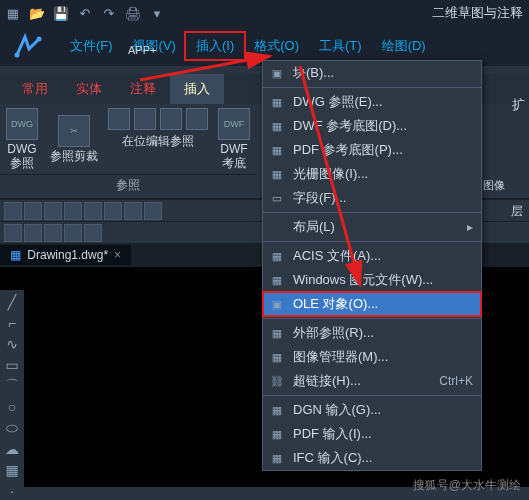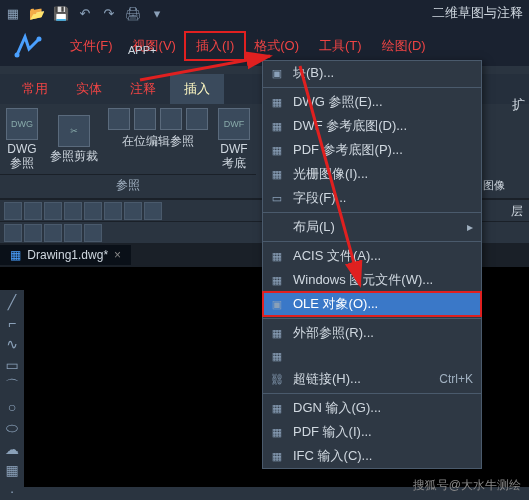--- a/index.html
+++ b/index.html
@@ -3,21 +3,21 @@
 <meta charset="utf-8">
 <style>
 *{margin:0;padding:0;box-sizing:border-box;font-family:"Microsoft YaHei",sans-serif;user-select:none}
 body{background:#2a3440;color:#d0d8e0;font-size:13px;width:529px;height:500px;overflow:hidden;position:relative}
 .qat{height:26px;background:#1a2230;display:flex;align-items:center;padding:0 4px;gap:6px}
 .qat-icon{width:18px;height:18px;display:flex;align-items:center;justify-content:center;color:#8aa0b8}
 .ws-label{position:absolute;right:6px;top:4px;color:#d0d8e0;font-size:13px}
 .logo-row{height:40px;background:#1a2230;display:flex;align-items:center;padding:0 8px}
 .logo{width:40px;height:40px;display:flex;align-items:center;justify-content:center}
 .menubar{display:flex;gap:0;margin-left:12px}
-.menu-item{padding:4px 10px;color:#ef4444;cursor:pointer}
+.menu-item{padding:4px 10px;color:#0ea5e9;cursor:pointer}
 .menu-item.hl{outline:2px solid #e02020}
 .app-plus{color:#d0d8e0;margin-left:58px;margin-top:-4px;font-size:11px}
 .tabs{height:30px;background:#252f3c;display:flex;align-items:end;padding-left:8px}
 .tab{padding:6px 14px;color:#ef4444;cursor:pointer}
 .tab.active{background:#3a4a5c;color:#fef9c3}
 .ext-tab{position:absolute;right:4px;top:96px;color:#d0d8e0}
 .ribbon{height:95px;background:#2a3440;display:flex;border-bottom:1px solid #1a2028}
 .ribbon-btn{display:flex;flex-direction:column;align-items:center;justify-content:center;padding:4px 6px;gap:2px;cursor:pointer}
 .ribbon-btn .ic{width:32px;height:32px;background:#3a4a5c;border:1px solid #5a6a7c;display:flex;align-items:center;justify-content:center;font-size:9px;color:#8aa}
 .ribbon-btn .lb{font-size:12px;text-align:center;line-height:14px}
@@ -206,20 +206,21 @@
       <span class="dd-ic">▣</span>
       <span>OLE 对象(O)...</span>
     </div>
   <div class="dd-sep"></div>
   <div class="dd-item">
       <span class="dd-ic">▦</span>
       <span>外部参照(R)...</span>
     </div>
   <div class="dd-item">
       <span class="dd-ic">▦</span>
+      <span>图像管理器(M)...</span>
     </div>
   <div class="dd-item">
       <span class="dd-ic">⛓</span>
       <span>超链接(H)...</span>
       <span class="dd-sc">Ctrl+K</span>
     </div>
   <div class="dd-sep"></div>
   <div class="dd-item">
       <span class="dd-ic">▦</span>
       <span>DGN 输入(G)...</span>

